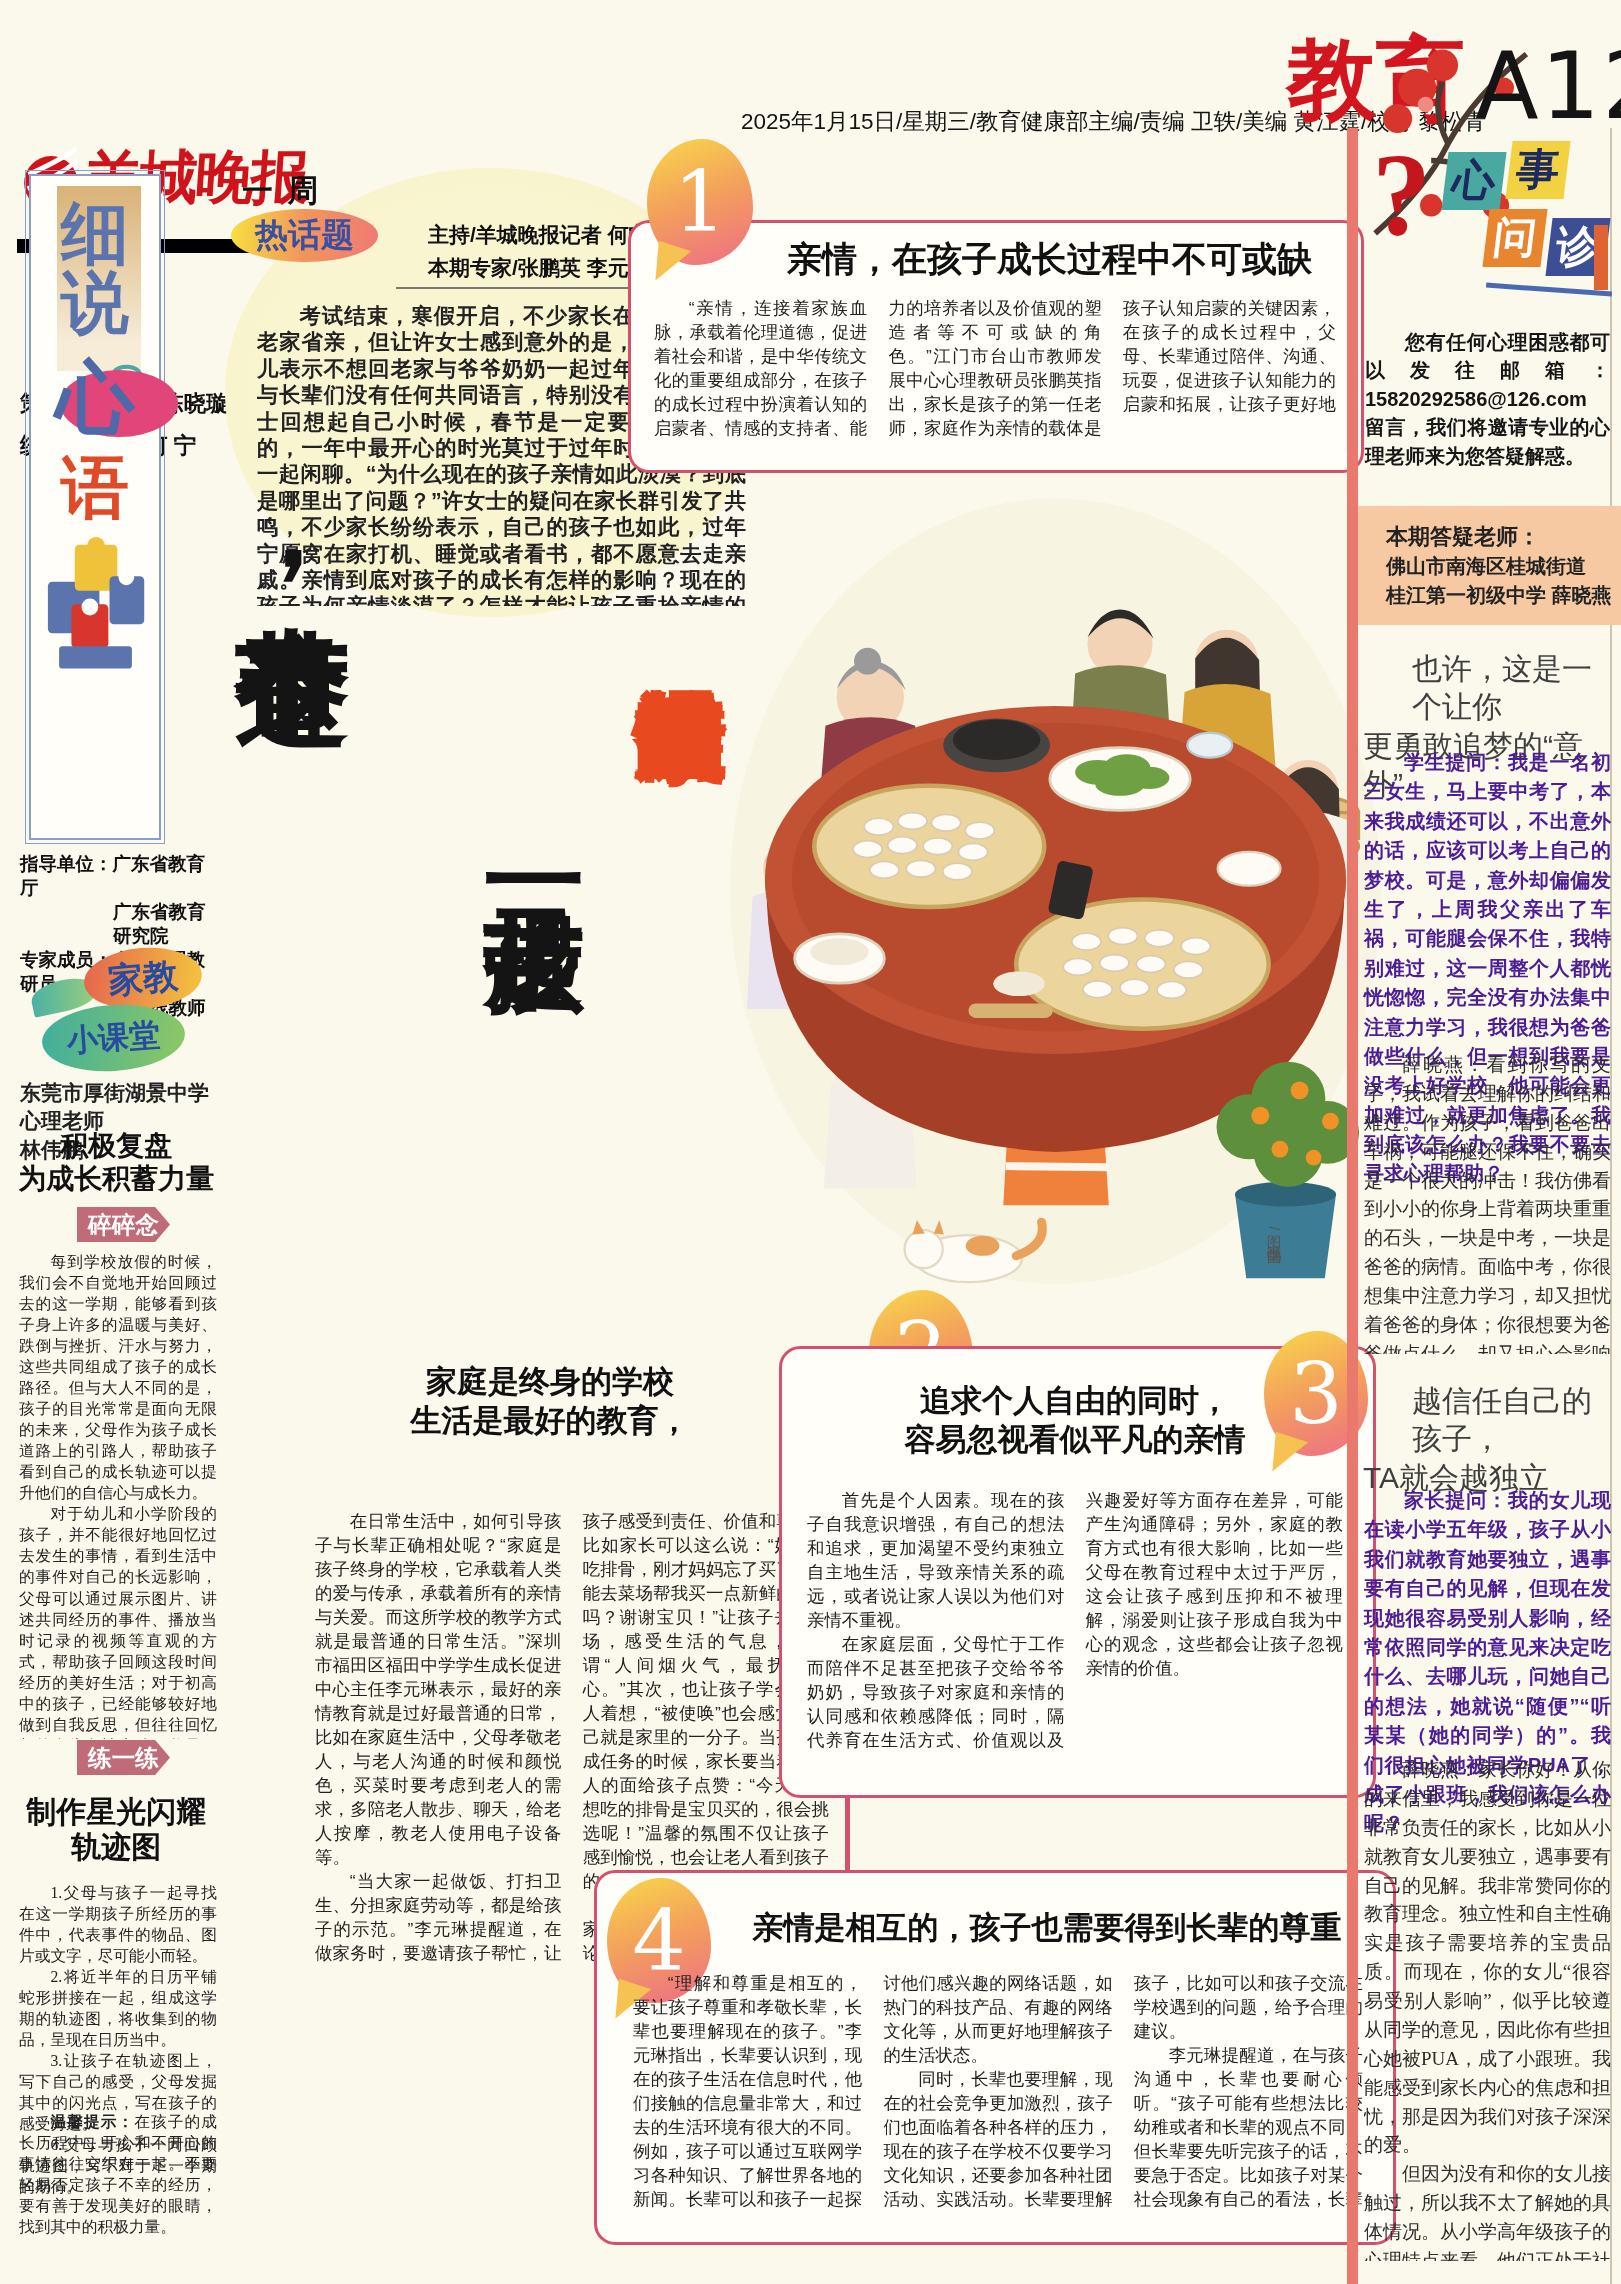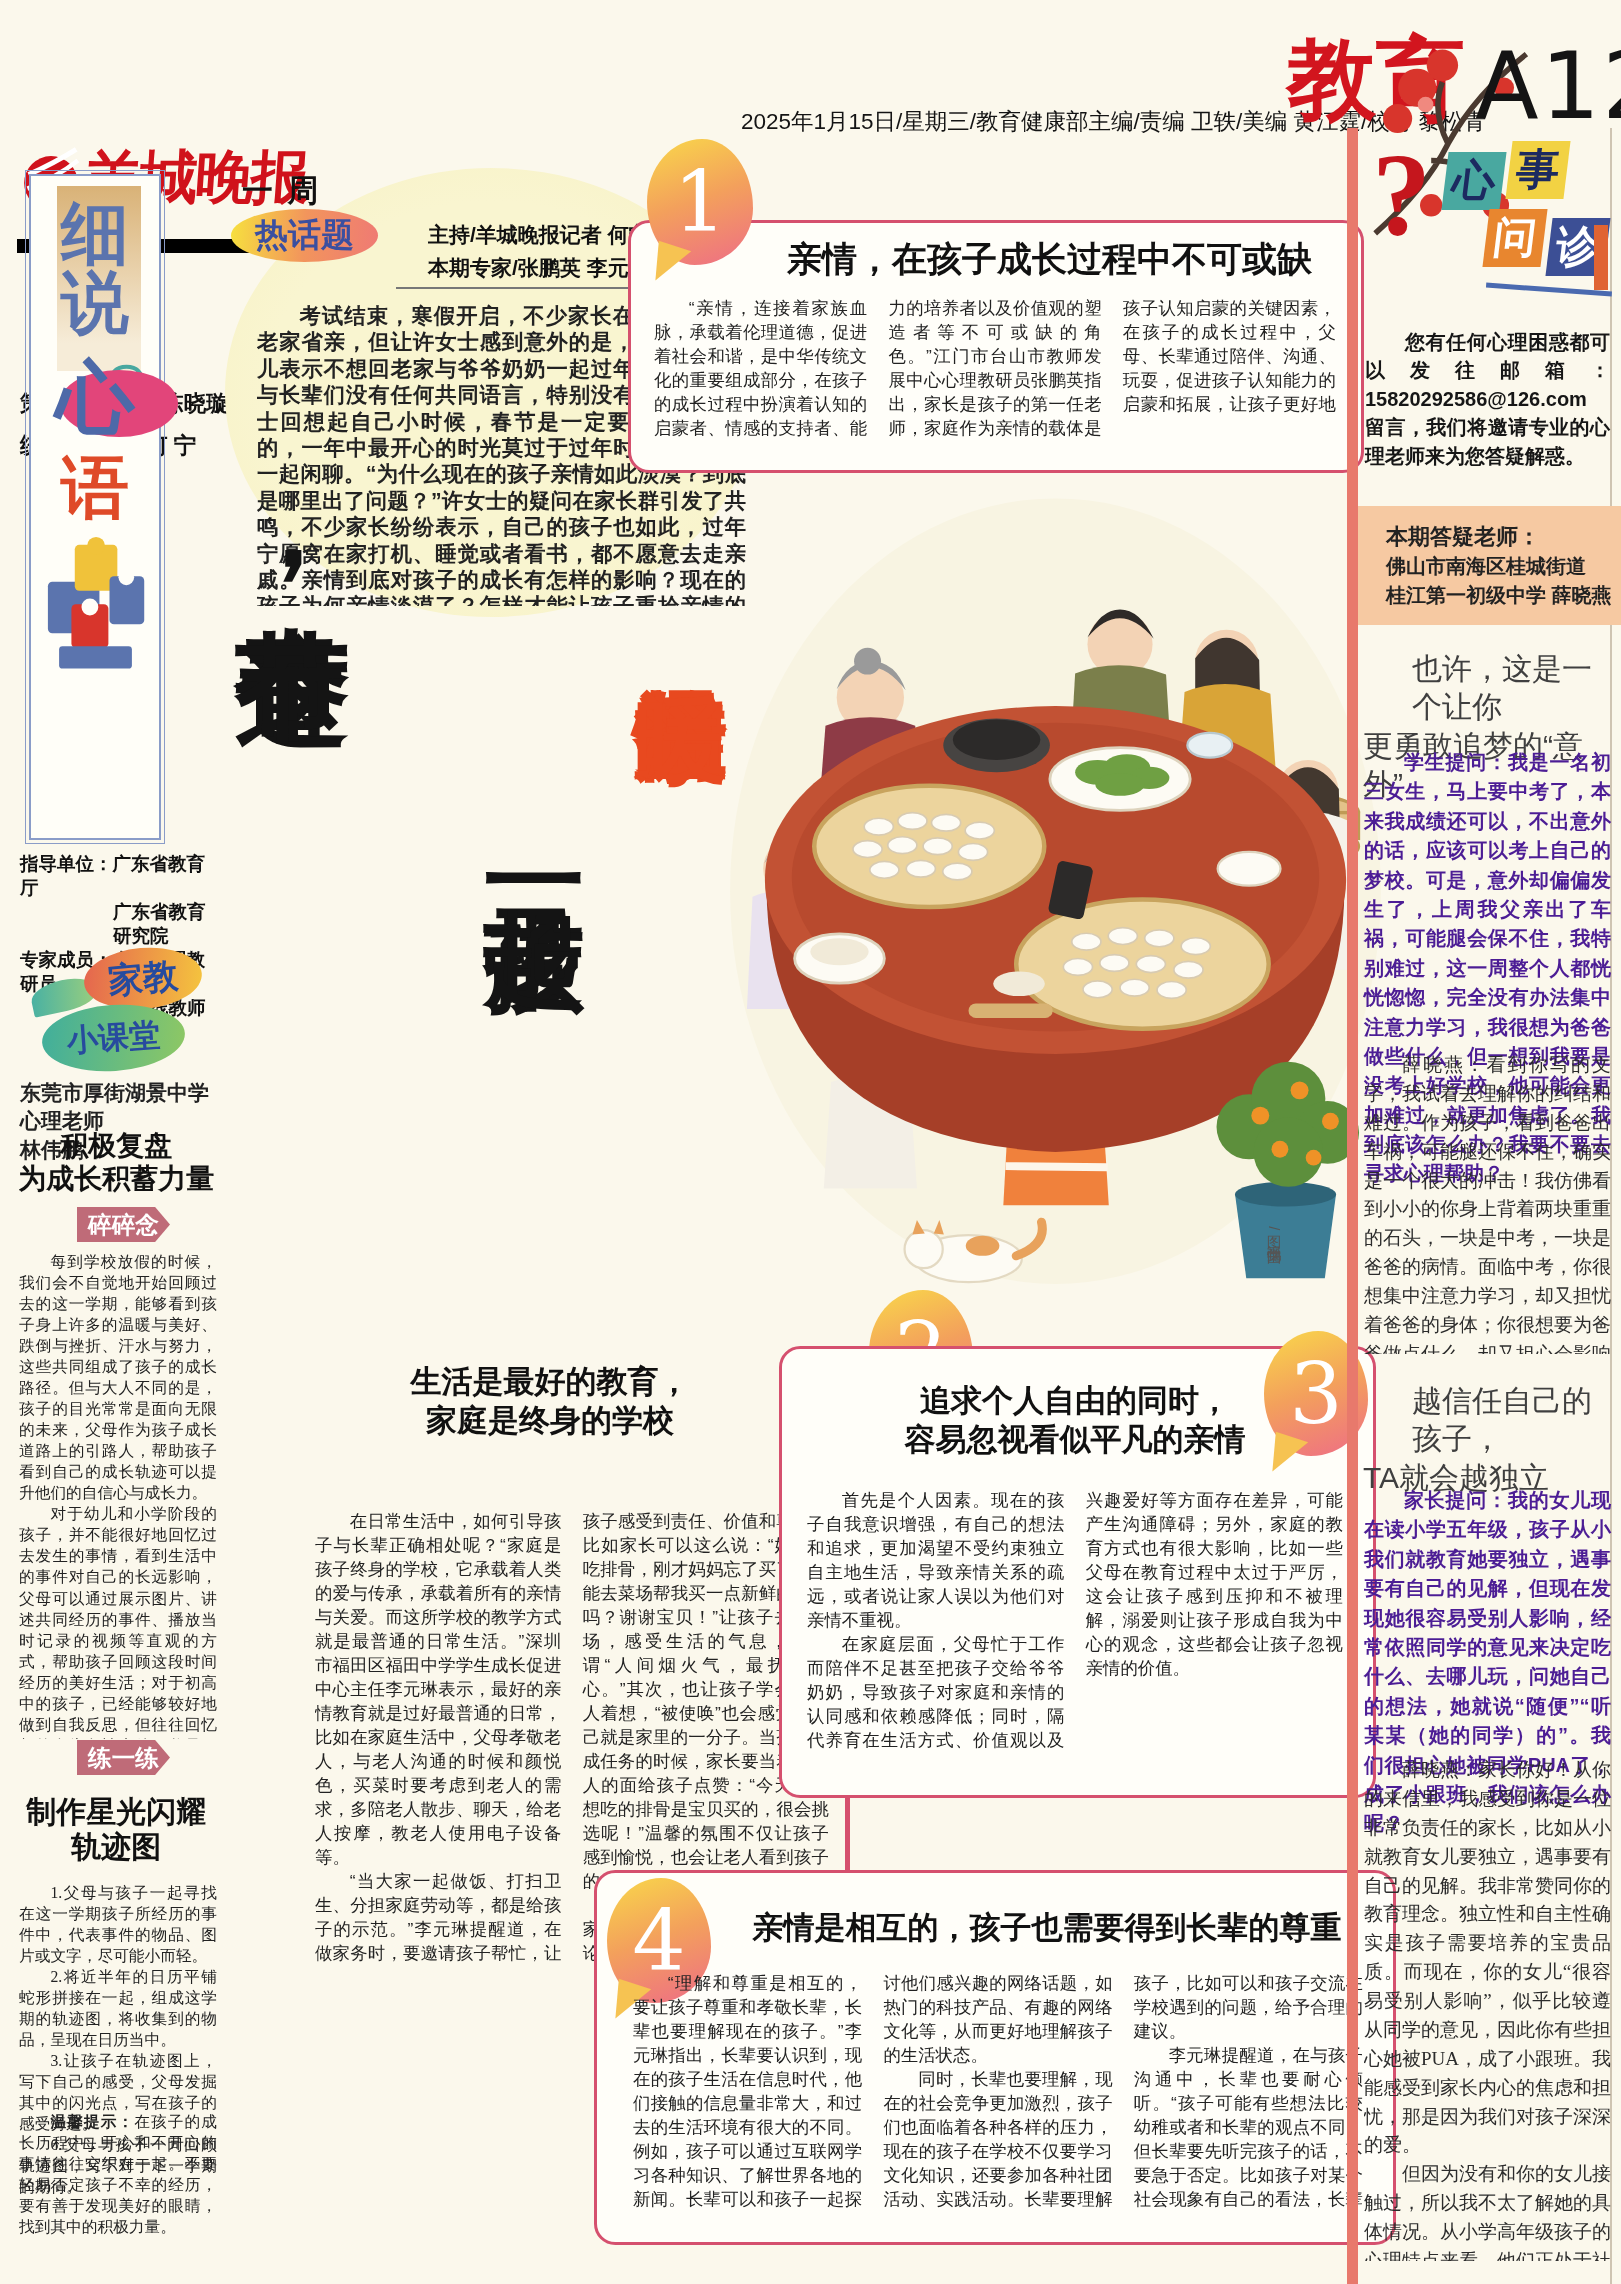--- a/index.html
+++ b/index.html
@@ -356,22 +356,22 @@
     </g>
   </svg>
 </div>
 <div class="abs caption-v" style="left:1264px;top:1224px;height:112px;">图/视觉中国</div>
 
 <div class="abs drop" style="left:869px;top:1290px;width:104px;height:125px;">
     <span>2</span>
   </div>
 <div class="abs divider-pink" style="left:845px;top:1415px;width:4.5px;height:457px;"></div>
 <div class="abs sec-title" style="left:331px;top:1363px;width:438px;font-size:31px;line-height:1.25;">
+  <div>家庭是终身的学校</div>
   <div>生活是最好的教育，</div>
-  <div>家庭是终身的学校</div>
 </div>
 <div class="abs sec-cols jt ind" style="left:315px;top:1509px;width:514px;height:459px;column-count:2;">
   <p>在日常生活中，如何引导孩子与长辈正确相处呢？“家庭是孩子终身的学校，它承载着人类的爱与传承，承载着所有的亲情与关爱。而这所学校的教学方式就是最普通的日常生活。”深圳市福田区福田中学学生成长促进中心主任李元琳表示，最好的亲情教育就是过好最普通的日常，比如在家庭生活中，父母孝敬老人，与老人沟通的时候和颜悦色，买菜时要考虑到老人的需求，多陪老人散步、聊天，给老人按摩，教老人使用电子设备等。</p>
   <p>“当大家一起做饭、打扫卫生、分担家庭劳动等，都是给孩子的示范。”李元琳提醒道，在做家务时，要邀请孩子帮忙，让孩子感受到责任、价值和尊重。比如家长可以这么说：“奶奶想吃排骨，刚才妈妈忘了买了，你能去菜场帮我买一点新鲜的回来吗？谢谢宝贝！”让孩子去菜市场，感受生活的气息，正可谓“人间烟火气，最抚凡人心。”其次，也让孩子学会替老人着想，“被使唤”也会感觉到自己就是家里的一分子。当孩子完成任务的时候，家长要当着家里人的面给孩子点赞：“今天奶奶想吃的排骨是宝贝买的，很会挑选呢！”温馨的氛围不仅让孩子感到愉悦，也会让老人看到孩子的成长。</p>
   <p>当孩子在日常生活中看到了家庭的温馨，根据榜样学习的理论，孩子会效仿长辈的孝亲行为，此时，父母可以通过描述具体行为、肯定品质、表达感谢三个步骤来鼓励孩子重复正向的行为，我们要多说“刚才看到你帮爷爷开门，给爷爷按电梯，你真是个孝顺的好孩子，爸爸妈妈都要谢谢你，替我们减轻负担！”李元琳强调，正是这些日常小事的积累，这些温暖的沟通，才能强化孩子的行为，从而变成优秀的人格品质。</p>
 
 </div>
 
 <div class="abs sec-box" style="left:779px;top:1346px;width:591px;height:446px;"></div>
 <div class="abs drop" style="left:1264px;top:1331px;width:104px;height:125px;">

